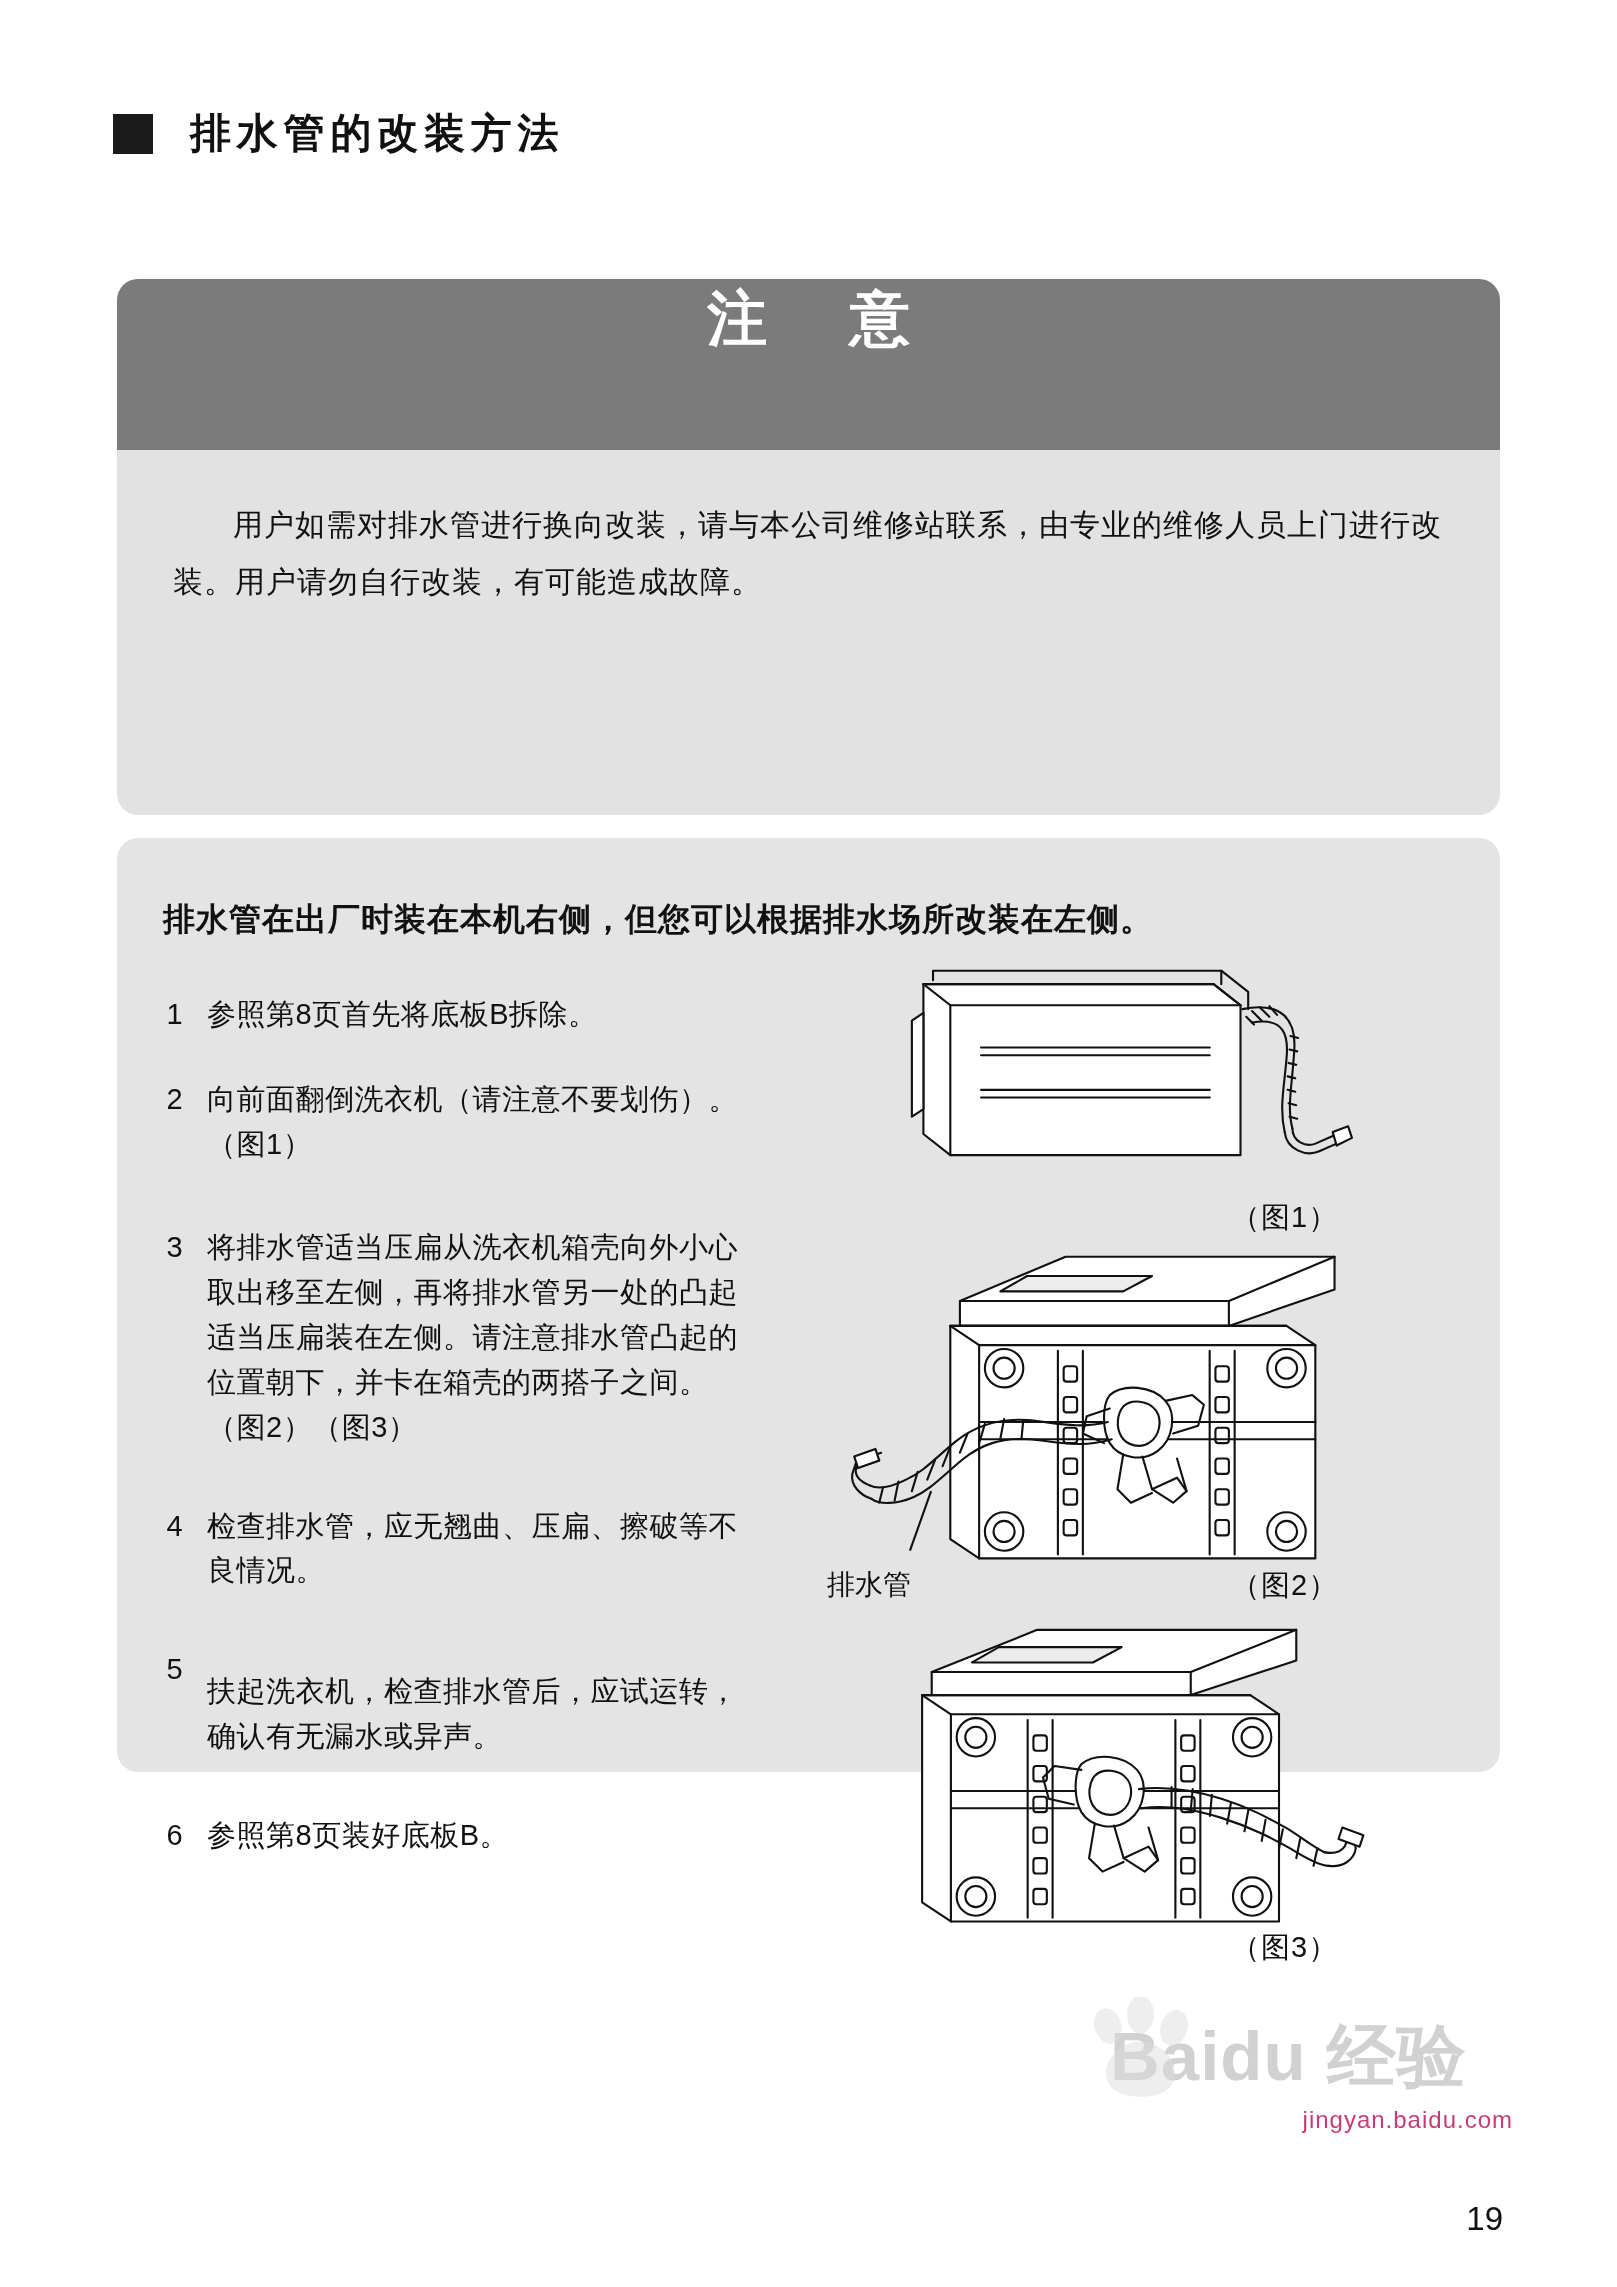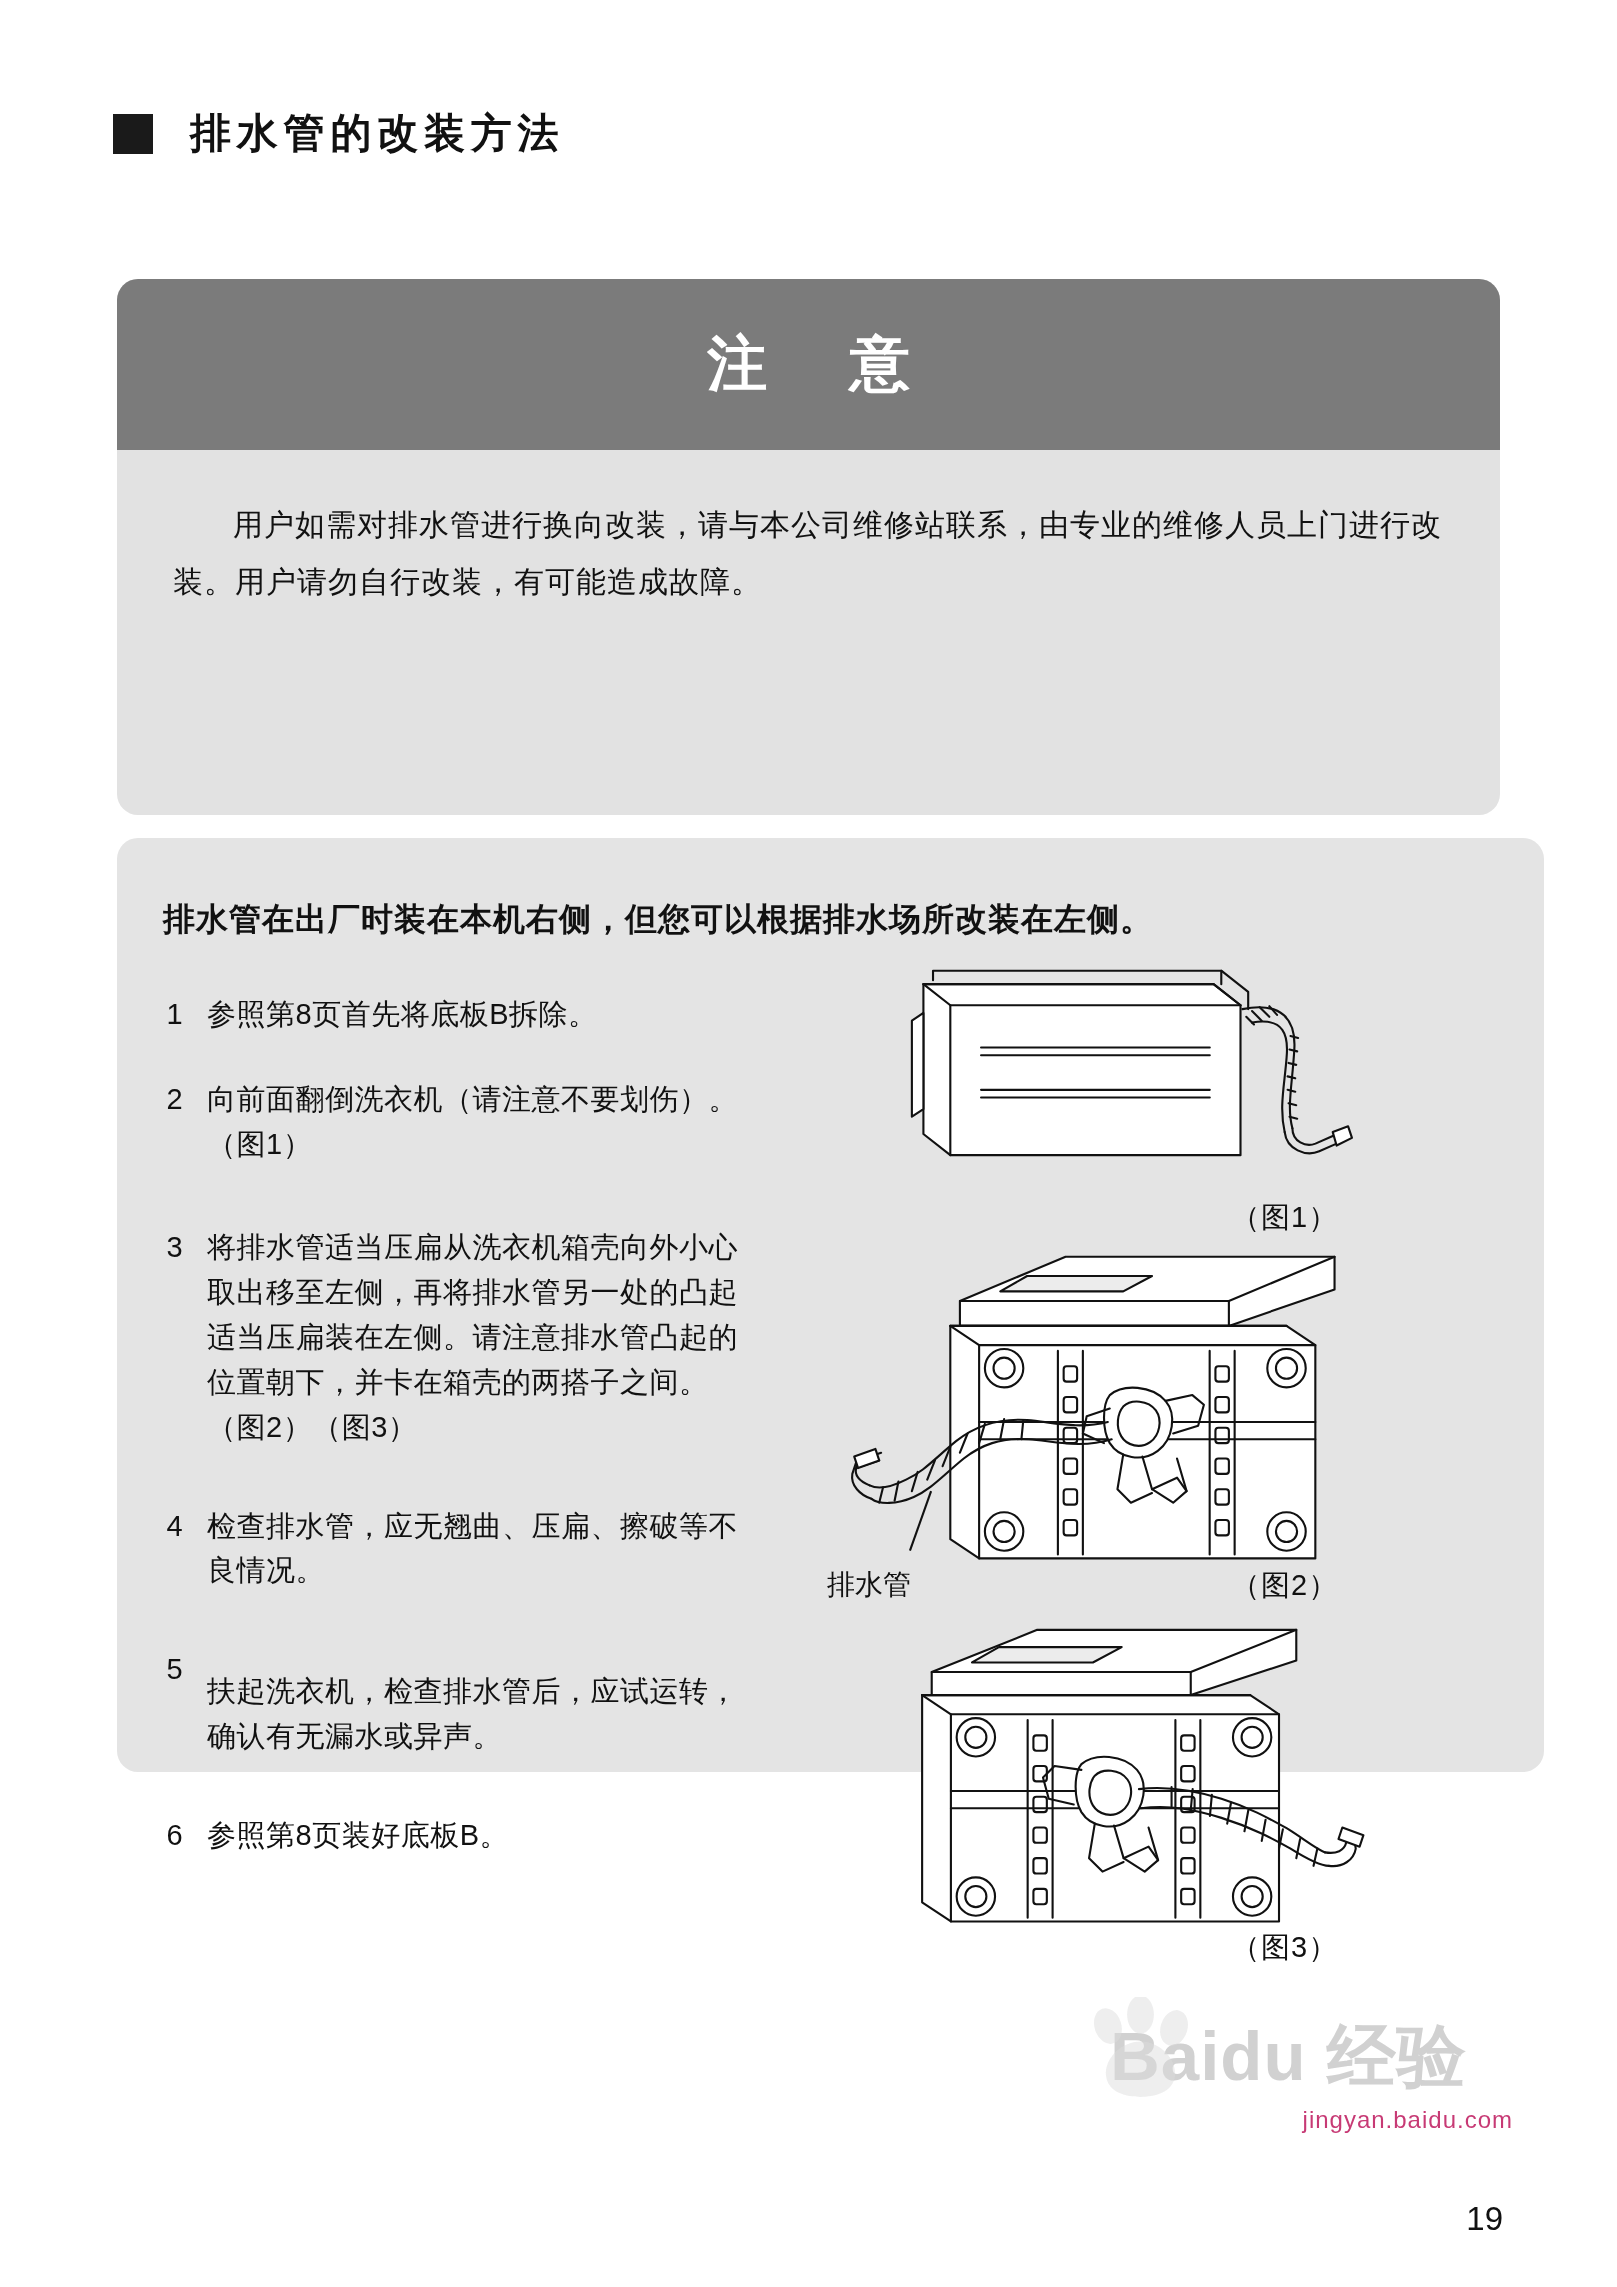--- a/index.html
+++ b/index.html
@@ -52,21 +52,21 @@
     width: 1383px;
     border-radius: 21px;
     overflow: hidden;
     background: #e2e2e2;
     box-shadow: none;
   }
   .caution-header {
     height: 171px;
     background: #7b7b7b;
     display: flex;
-    align-items: center;
+    align-items: flex-start;
     justify-content: center;
   }
   .caution-header-text {
     color: #ffffff;
     font-size: 60px;
     font-weight: 700;
     letter-spacing: 33px;
     text-indent: 33px;
   }
   .caution-body {
@@ -84,21 +84,20 @@
 
   
   .main-panel {
     position: absolute;
     left: 117px;
     top: 838px;
     width: 1383px;
     height: 934px;
     background: #e4e4e4;
     border-radius: 21px;
-    padding-left: 44px;
   }
   .main-heading {
     position: absolute;
     left: 46px;
     top: 60px;
     font-size: 32px;
     font-weight: 700;
     letter-spacing: 1px;
     color: #111;
   }

